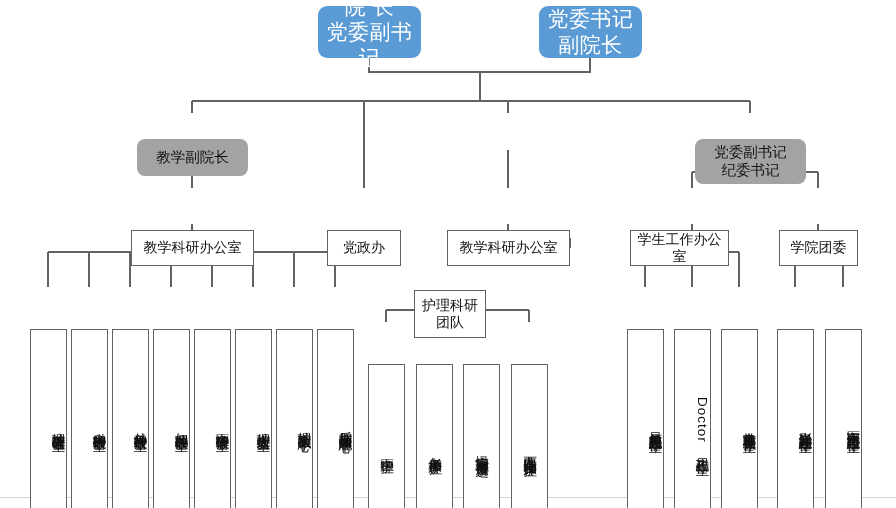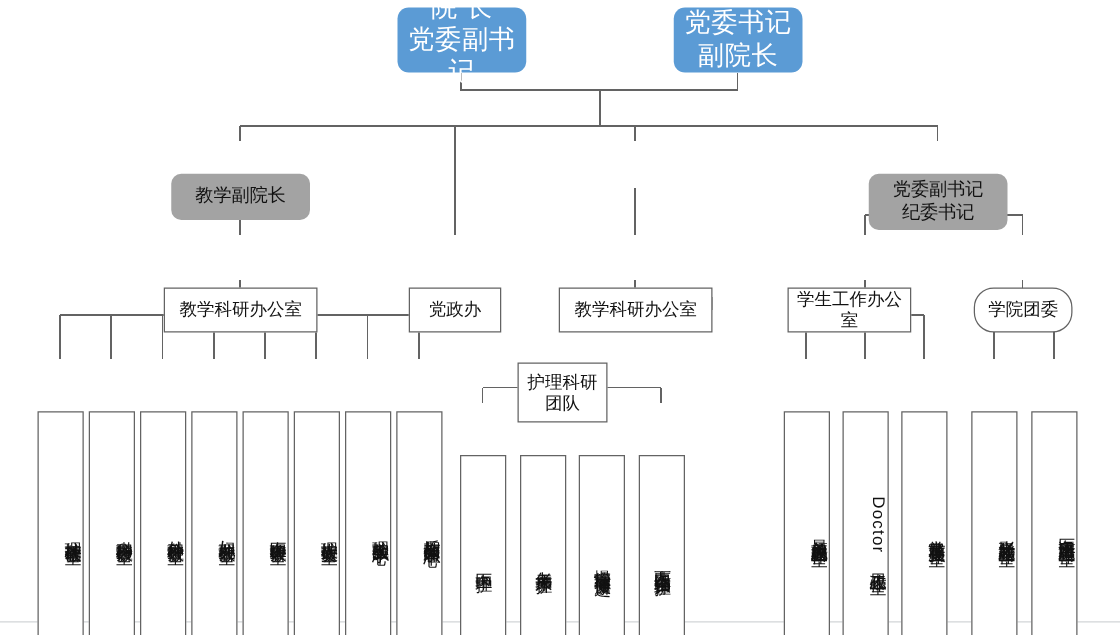--- a/index.html
+++ b/index.html
@@ -159,21 +159,21 @@
 副院长</div>
 
   <div class="node tier2" style="left:137px; top:113px; width:111px; height:37px;">教学副院长</div>
   <div class="node tier2" style="left:695px; top:113px; width:111px; height:45px;">党委副书记
 纪委书记</div>
 
   <div class="node boxed" style="left:131px; top:188px; width:123px; height:36px;">教学科研办公室</div>
   <div class="node boxed" style="left:327px; top:188px; width:74px; height:36px;text-align:right;">党政办</div>
   <div class="node boxed" style="left:447px; top:188px; width:123px; height:36px;">教学科研办公室</div>
   <div class="node boxed" style="left:630px; top:188px; width:99px; height:36px;">学生工作办公室</div>
-  <div class="node boxed" style="left:779px; top:188px; width:79px; height:36px;border-radius:16px;">学院团委</div>
+  <div class="node boxed" style="left:779px; top:188px; width:79px; height:36px;">学院团委</div>
 
   <div class="node boxed" style="left:414px; top:248px; width:72px; height:48px;">护理科研
 团队</div>
 
   <div class="node boxed vert" style="left:30px; top:287px; width:37px; height:183px;">护理基础教研室</div>
   <div class="node boxed vert" style="left:71px; top:287px; width:37px; height:183px;">内科护理教研室</div>
   <div class="node boxed vert" style="left:112px; top:287px; width:37px; height:183px;">外科护理教研室</div>
   <div class="node boxed vert" style="left:153px; top:287px; width:37px; height:183px;">妇儿护理教研室</div>
   <div class="node boxed vert" style="left:194px; top:287px; width:37px; height:183px;">中医护理教研室</div>
   <div class="node boxed vert" style="left:235px; top:287px; width:37px; height:183px;">护理人文教研室</div>

